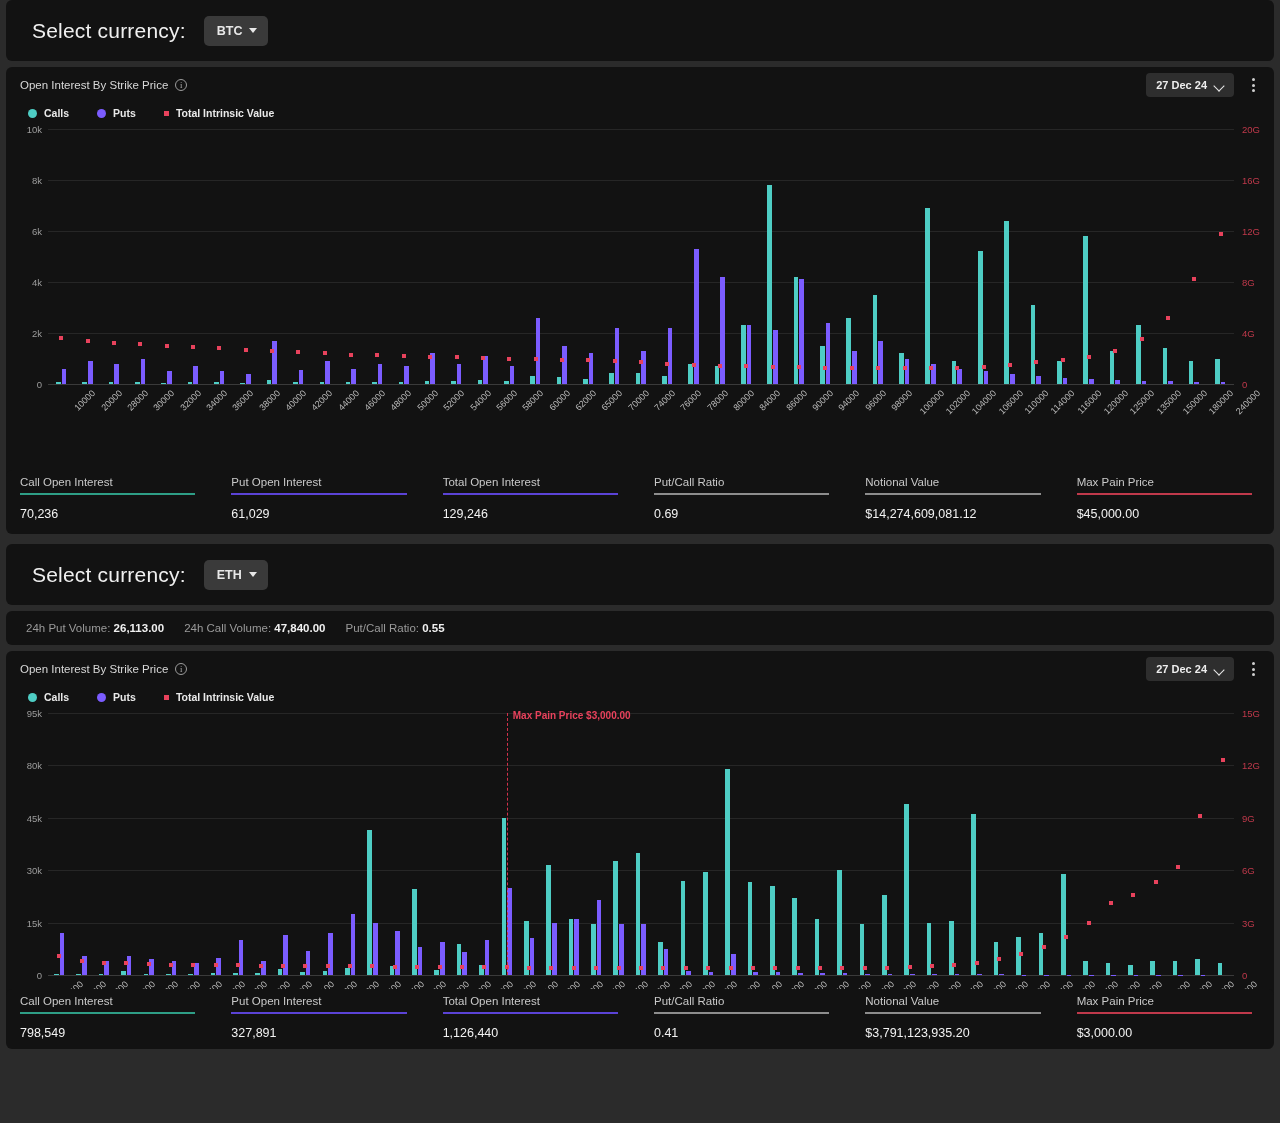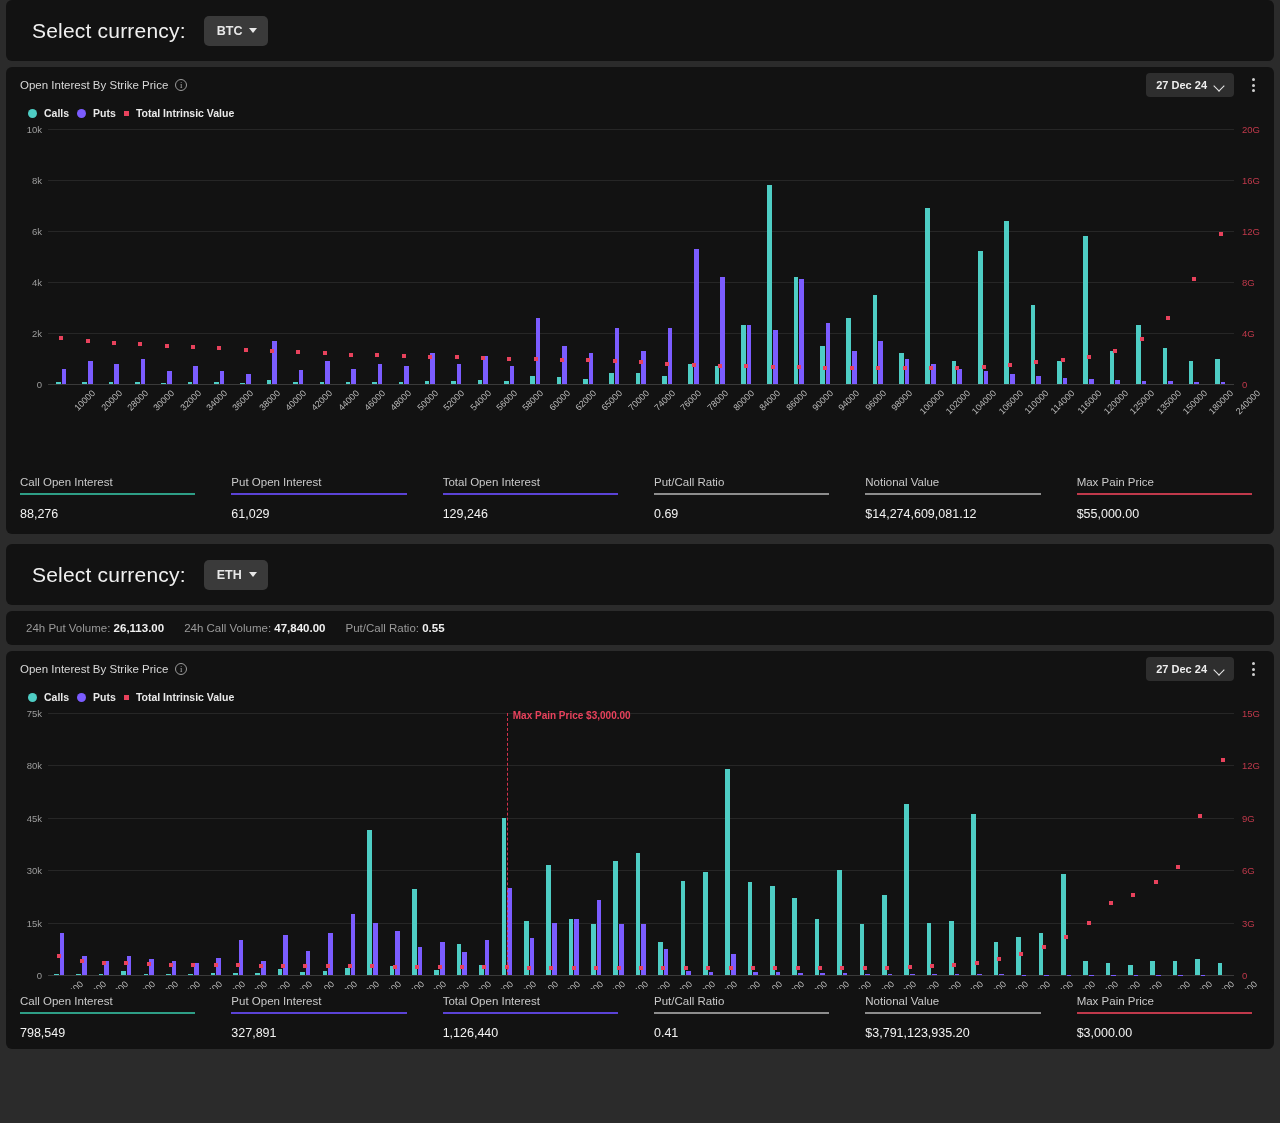--- a/index.html
+++ b/index.html
@@ -45,21 +45,21 @@
     cursor: pointer;
   }
   .chev { width: 9px; height: 9px; position: relative; display:inline-block;}
   .chev:before{ content:""; position:absolute; left:0; top:1px; width:7px; height:7px;
     border-right:1.6px solid #e8e8e8; border-bottom:1.6px solid #e8e8e8;
     transform: rotate(45deg); }
   .kebab { width: 14px; height: 18px; display:flex; flex-direction:column;
     align-items:center; justify-content:center; gap:2.5px; cursor:pointer;}
   .kebab i { width: 3px; height: 3px; border-radius:50%; background:#cfcfcf; display:block;}
 
-  .legend { display: flex; align-items: flex-start; gap: 8px; padding: 4px 0 4px 22px; }
+  .legend { display: flex; align-items: flex-start; gap: 28px; padding: 4px 0 4px 22px; }
   .legend-item { display:flex; align-items:center; gap:7px; font-size:10.5px;
     color:#e9e9e9; font-weight:700; }
   .dot { width: 9px; height: 9px; border-radius: 50%; display:inline-block;}
   .sq { width: 5px; height: 5px; display:inline-block; }
 
   
   .plot-wrap { position: relative; }
   .plot { position: relative; }
   .gridline { position:absolute; left:0; right:0; height:1px; background:#262626; }
   .ytick { position:absolute; font-size:9.5px; color:#9d9d9d; transform: translateY(-50%);
@@ -442,21 +442,21 @@
           <div class="xlab" style="left: 1150.47px; top: 4px;">180000</div>
           <div class="xlab" style="left: 1176.82px; top: 4px;">240000</div>
         </div>
     </div>
   </div>
 
   <div class="panel stats" id="stats-btc" style="margin-top:-48px; position:relative; height:64px;">
       <div class="stat">
         <div class="stat-label">Call Open Interest</div>
         <div class="stat-rule green"></div>
-        <div class="stat-value">88,276</div>
+        <div class="stat-value">70,236</div>
       </div>
       <div class="stat">
         <div class="stat-label">Put Open Interest</div>
         <div class="stat-rule "></div>
         <div class="stat-value">61,029</div>
       </div>
       <div class="stat">
         <div class="stat-label">Total Open Interest</div>
         <div class="stat-rule "></div>
         <div class="stat-value">129,246</div>
@@ -467,21 +467,21 @@
         <div class="stat-value">0.69</div>
       </div>
       <div class="stat">
         <div class="stat-label">Notional Value</div>
         <div class="stat-rule grey"></div>
         <div class="stat-value">$14,274,609,081.12</div>
       </div>
       <div class="stat">
         <div class="stat-label">Max Pain Price</div>
         <div class="stat-rule red"></div>
-        <div class="stat-value">$55,000.00</div>
+        <div class="stat-value">$45,000.00</div>
       </div>
     </div>
 
   <div class="panel currency-bar" style="margin-top:10px;">
     <span class="currency-label">Select currency:</span>
     <button class="currency-select">
       <span>ETH</span>
       <span class="caret-down"></span>
     </button>
   </div>
@@ -535,21 +535,21 @@
           <div class="gridline" style="top: 157.2px;"></div>
           <div class="ytick" style="top: 157.2px; left: -40px; width: 34px;">30k</div>
           <div class="ytick-r" style="top: 157.2px; left: 1194px;">6G</div>
           <div class="gridline" style="top: 104.8px;"></div>
           <div class="ytick" style="top: 104.8px; left: -40px; width: 34px;">45k</div>
           <div class="ytick-r" style="top: 104.8px; left: 1194px;">9G</div>
           <div class="gridline" style="top: 52.4px;"></div>
           <div class="ytick" style="top: 52.4px; left: -40px; width: 34px;">80k</div>
           <div class="ytick-r" style="top: 52.4px; left: 1194px;">12G</div>
           <div class="gridline" style="top: 0px;"></div>
-          <div class="ytick" style="top: 0px; left: -40px; width: 34px;">75k</div>
+          <div class="ytick" style="top: 0px; left: -40px; width: 34px;">95k</div>
           <div class="ytick-r" style="top: 0px; left: 1194px;">15G</div>
           <div class="axis-base" style="top: 262px; left: 0px; width: 1186px;"></div>
           <div class="bars" style="left: 0px; top: 0px; width: 1186px; height: 262px;">
             <div class="slot" title="400" style="width: 22.3774px;">
               <div class="bar call" style="width: 4.6px; height: 0.698667px;"></div>
               <div class="bar put" style="width: 4.6px; height: 41.92px;"></div>
             </div>
             <div class="slot" title="600" style="width: 22.3774px;">
               <div class="bar call" style="width: 4.6px; height: 1.048px;"></div>
               <div class="bar put" style="width: 4.6px; height: 19.2133px;"></div>

